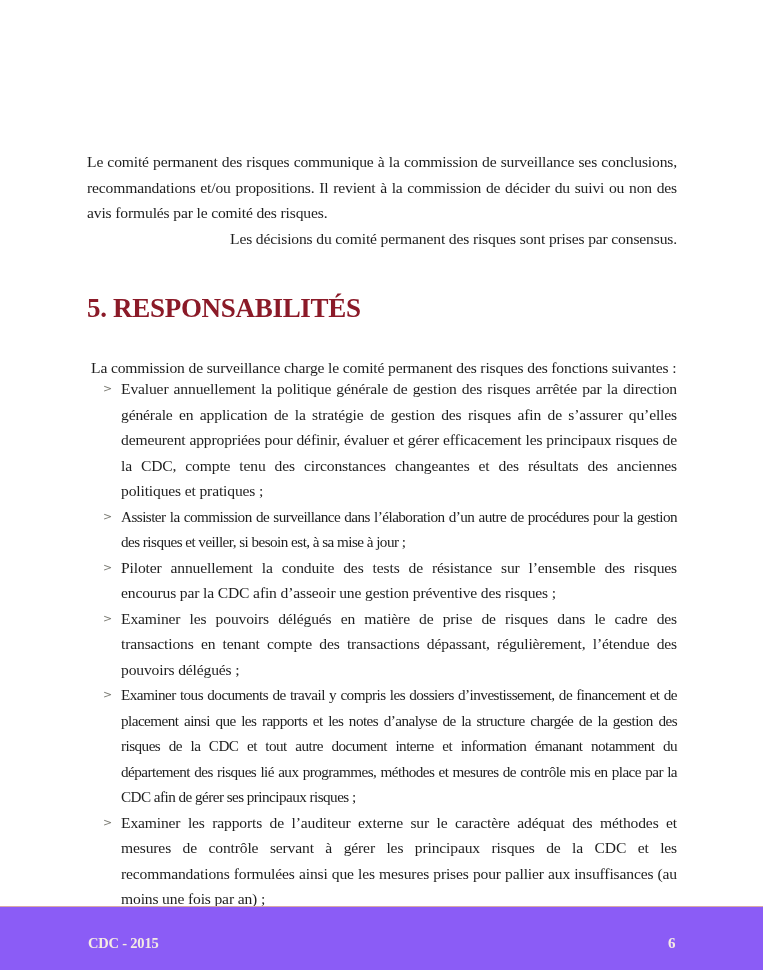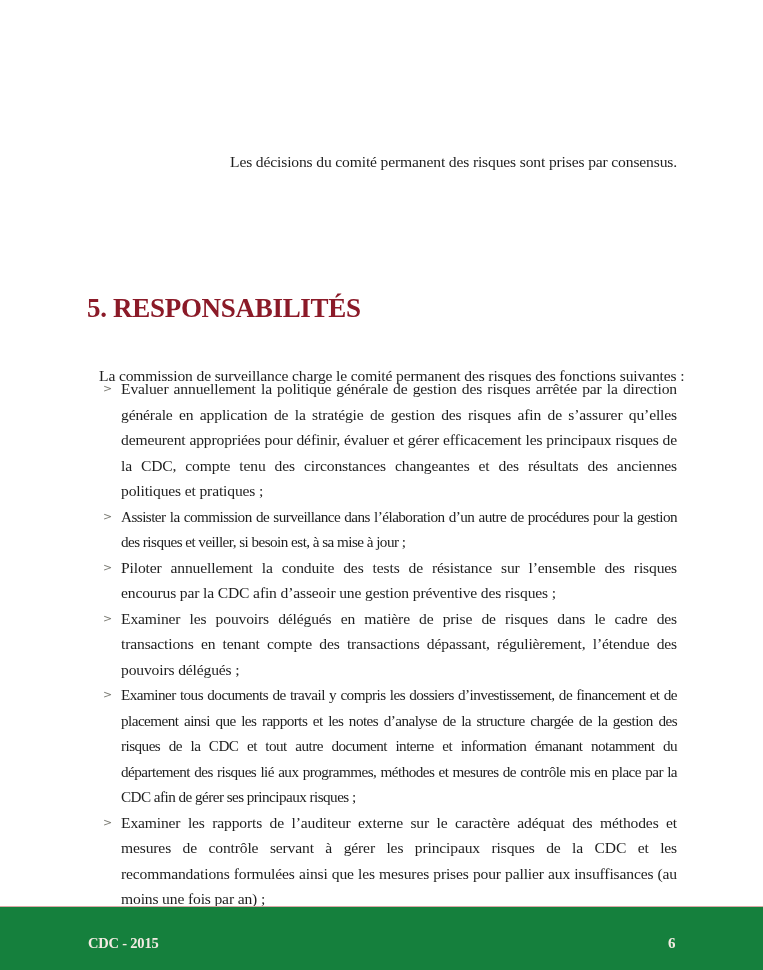--- a/index.html
+++ b/index.html
@@ -42,21 +42,21 @@
       letter-spacing: -0.3px;
       line-height: 30px;
     }
     .lead {
       position: absolute;
       left: 87px;
       top: 351px;
       width: 590px;
       font-size: 15.6px;
       line-height: 25.5px;
-      margin: 12px;
+      margin: 4px;
       letter-spacing: -0.15px;
     }
     .bullet-list {
       position: absolute;
       left: 87px;
       top: 376px;
       width: 590px;
       list-style: none;
       margin: 0;
       padding: 0;
@@ -80,21 +80,21 @@
       font-family: "DejaVu Sans", sans-serif;
       font-size: 11px;
       color: #7a7a72;
     }
     .footer {
       position: absolute;
       left: 0;
       top: 906px;
       width: 763px;
       height: 64px;
-      background: #15803d;
+      background: #8b5cf6;
       border-top: 1px solid #d9a8a6;
       box-sizing: border-box;
     }
     .footer-left {
       position: absolute;
       left: 88px;
       top: 28px;
       font-size: 14.5px;
       font-weight: bold;
       color: #f4ebe3;
@@ -106,20 +106,21 @@
       top: 28px;
       font-size: 15px;
       font-weight: bold;
       color: #f4ebe3;
     }
   </style>
 </head>
 <body>
 
 <div class="page-content intro-block">
+  <p class="para">Le comité permanent des risques communique à la commission de surveillance ses conclusions, recommandations et/ou propositions. Il revient à la commission de décider du suivi ou non des avis formulés par le comité des risques.</p>
   <p class="para last-line">Les décisions du comité permanent des risques sont prises par consensus.</p>
 </div>
 
 <h2 class="section-title">5. RESPONSABILITÉS</h2>
 
 <p class="lead">La commission de surveillance charge le comité permanent des risques des fonctions suivantes :</p>
 
 <ul class="bullet-list">
   <li class="bullet-item">
     <span class="bullet-marker">&gt;</span>

